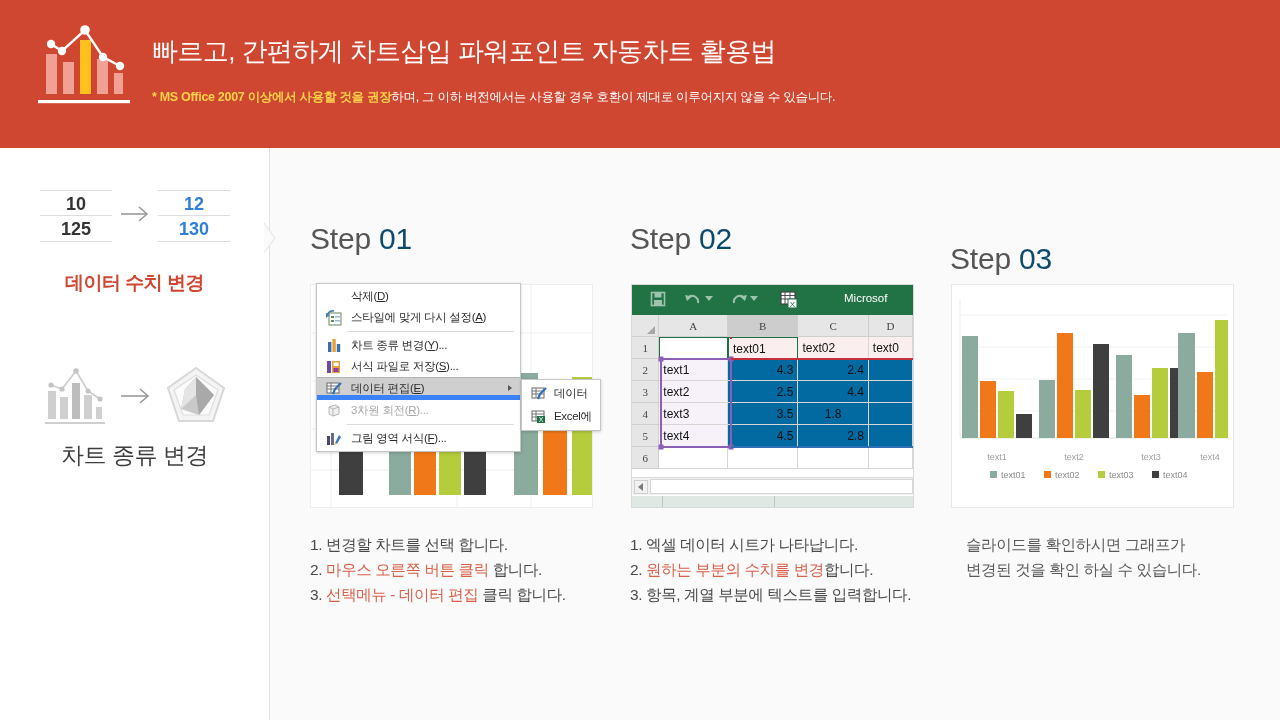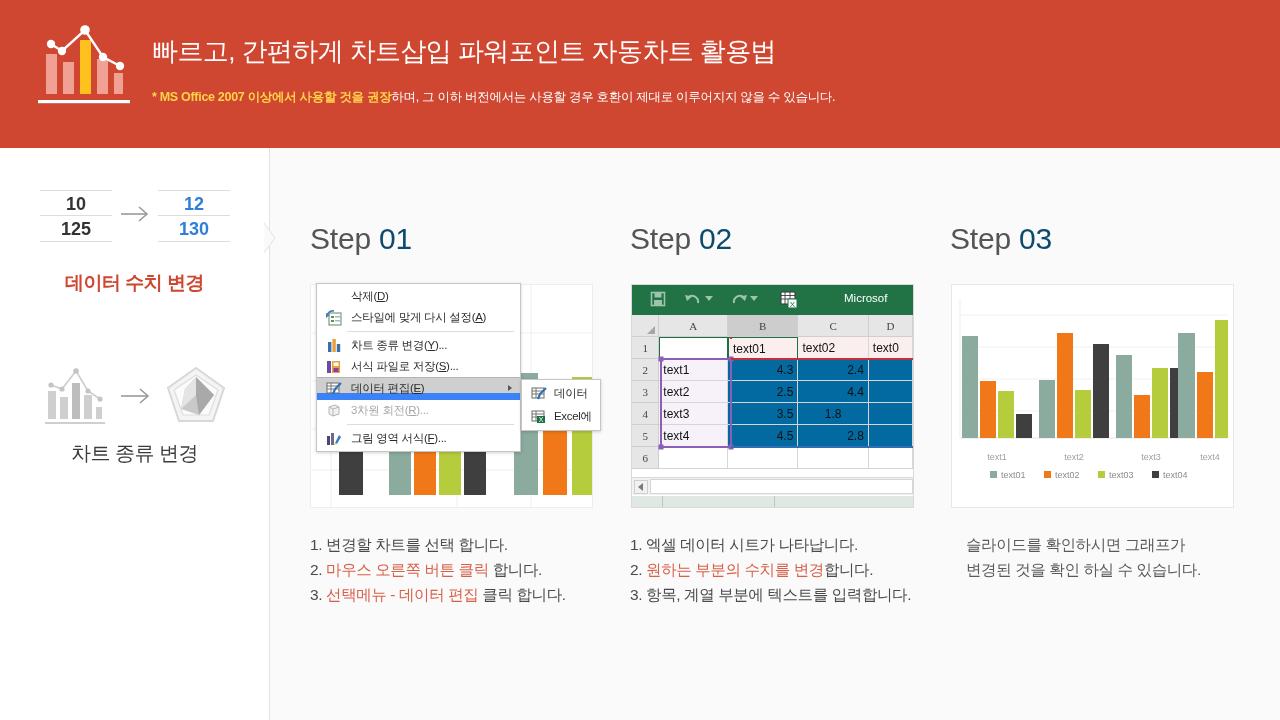--- a/index.html
+++ b/index.html
@@ -69,28 +69,28 @@
 
   .side-label-1{
     position:absolute; left:0; top:270px; width:269px; text-align:center;
     font-size:19px; font-weight:bold; color:#cf4631; letter-spacing:-0.5px;
   }
   .icon-row{
     position:absolute; left:45px; top:365px; width:180px; height:62px;
   }
   .side-label-2{
     position:absolute; left:0; top:440px; width:269px; text-align:center;
-    font-size:20px; color:#3c3c3c; letter-spacing:-0.5px;
+    font-size:23px; color:#3c3c3c; letter-spacing:-0.5px;
   }
 
   
   .step{ position:absolute; top:222px; width:300px; }
   .step.s1{ left:310px; }
   .step.s2{ left:630px; }
-  .step.s3{ left:950px; }
+  .step.s3{ left:950px;margin-top:20px; }
   .step-title{
     font-size:30px; color:#555555; font-weight:300; letter-spacing:-0.2px;
     margin-bottom:0;
   }
   .step-title .n{ font-weight:normal; color:#0c4a6e; }
 
   .visual{
     position:absolute; top:284px; width:284px; height:224px;
     background:#ffffff;
   }
@@ -117,21 +117,21 @@
     box-shadow:0 1px 3px rgba(0,0,0,0.18);
     padding:2px 0 2px 0;
   }
   .mi{
     position:relative; height:21px; line-height:21px;
     font-size:11.5px; color:#2b2b2b; padding-left:34px; white-space:nowrap;
     letter-spacing:-0.3px;
   }
   .mi.disabled{ color:#a8a8a8; }
   .mi.highlight{
-    background:#cfcfcf; border-top:1px solid #b3b3b3; border-bottom:7px solid #3b82f6;
+    background:#cfcfcf; border-top:1px solid #b3b3b3; border-bottom:5px solid #3b82f6;
     height:23px; line-height:21px;
   }
   .mi .mi-icon{
     position:absolute; left:8px; top:2px; width:18px; height:17px;
   }
   .mi .arrow{
     position:absolute; right:8px; top:7px; width:0; height:0;
     border-left:4px solid #555; border-top:3.5px solid transparent;
     border-bottom:3.5px solid transparent;
   }

